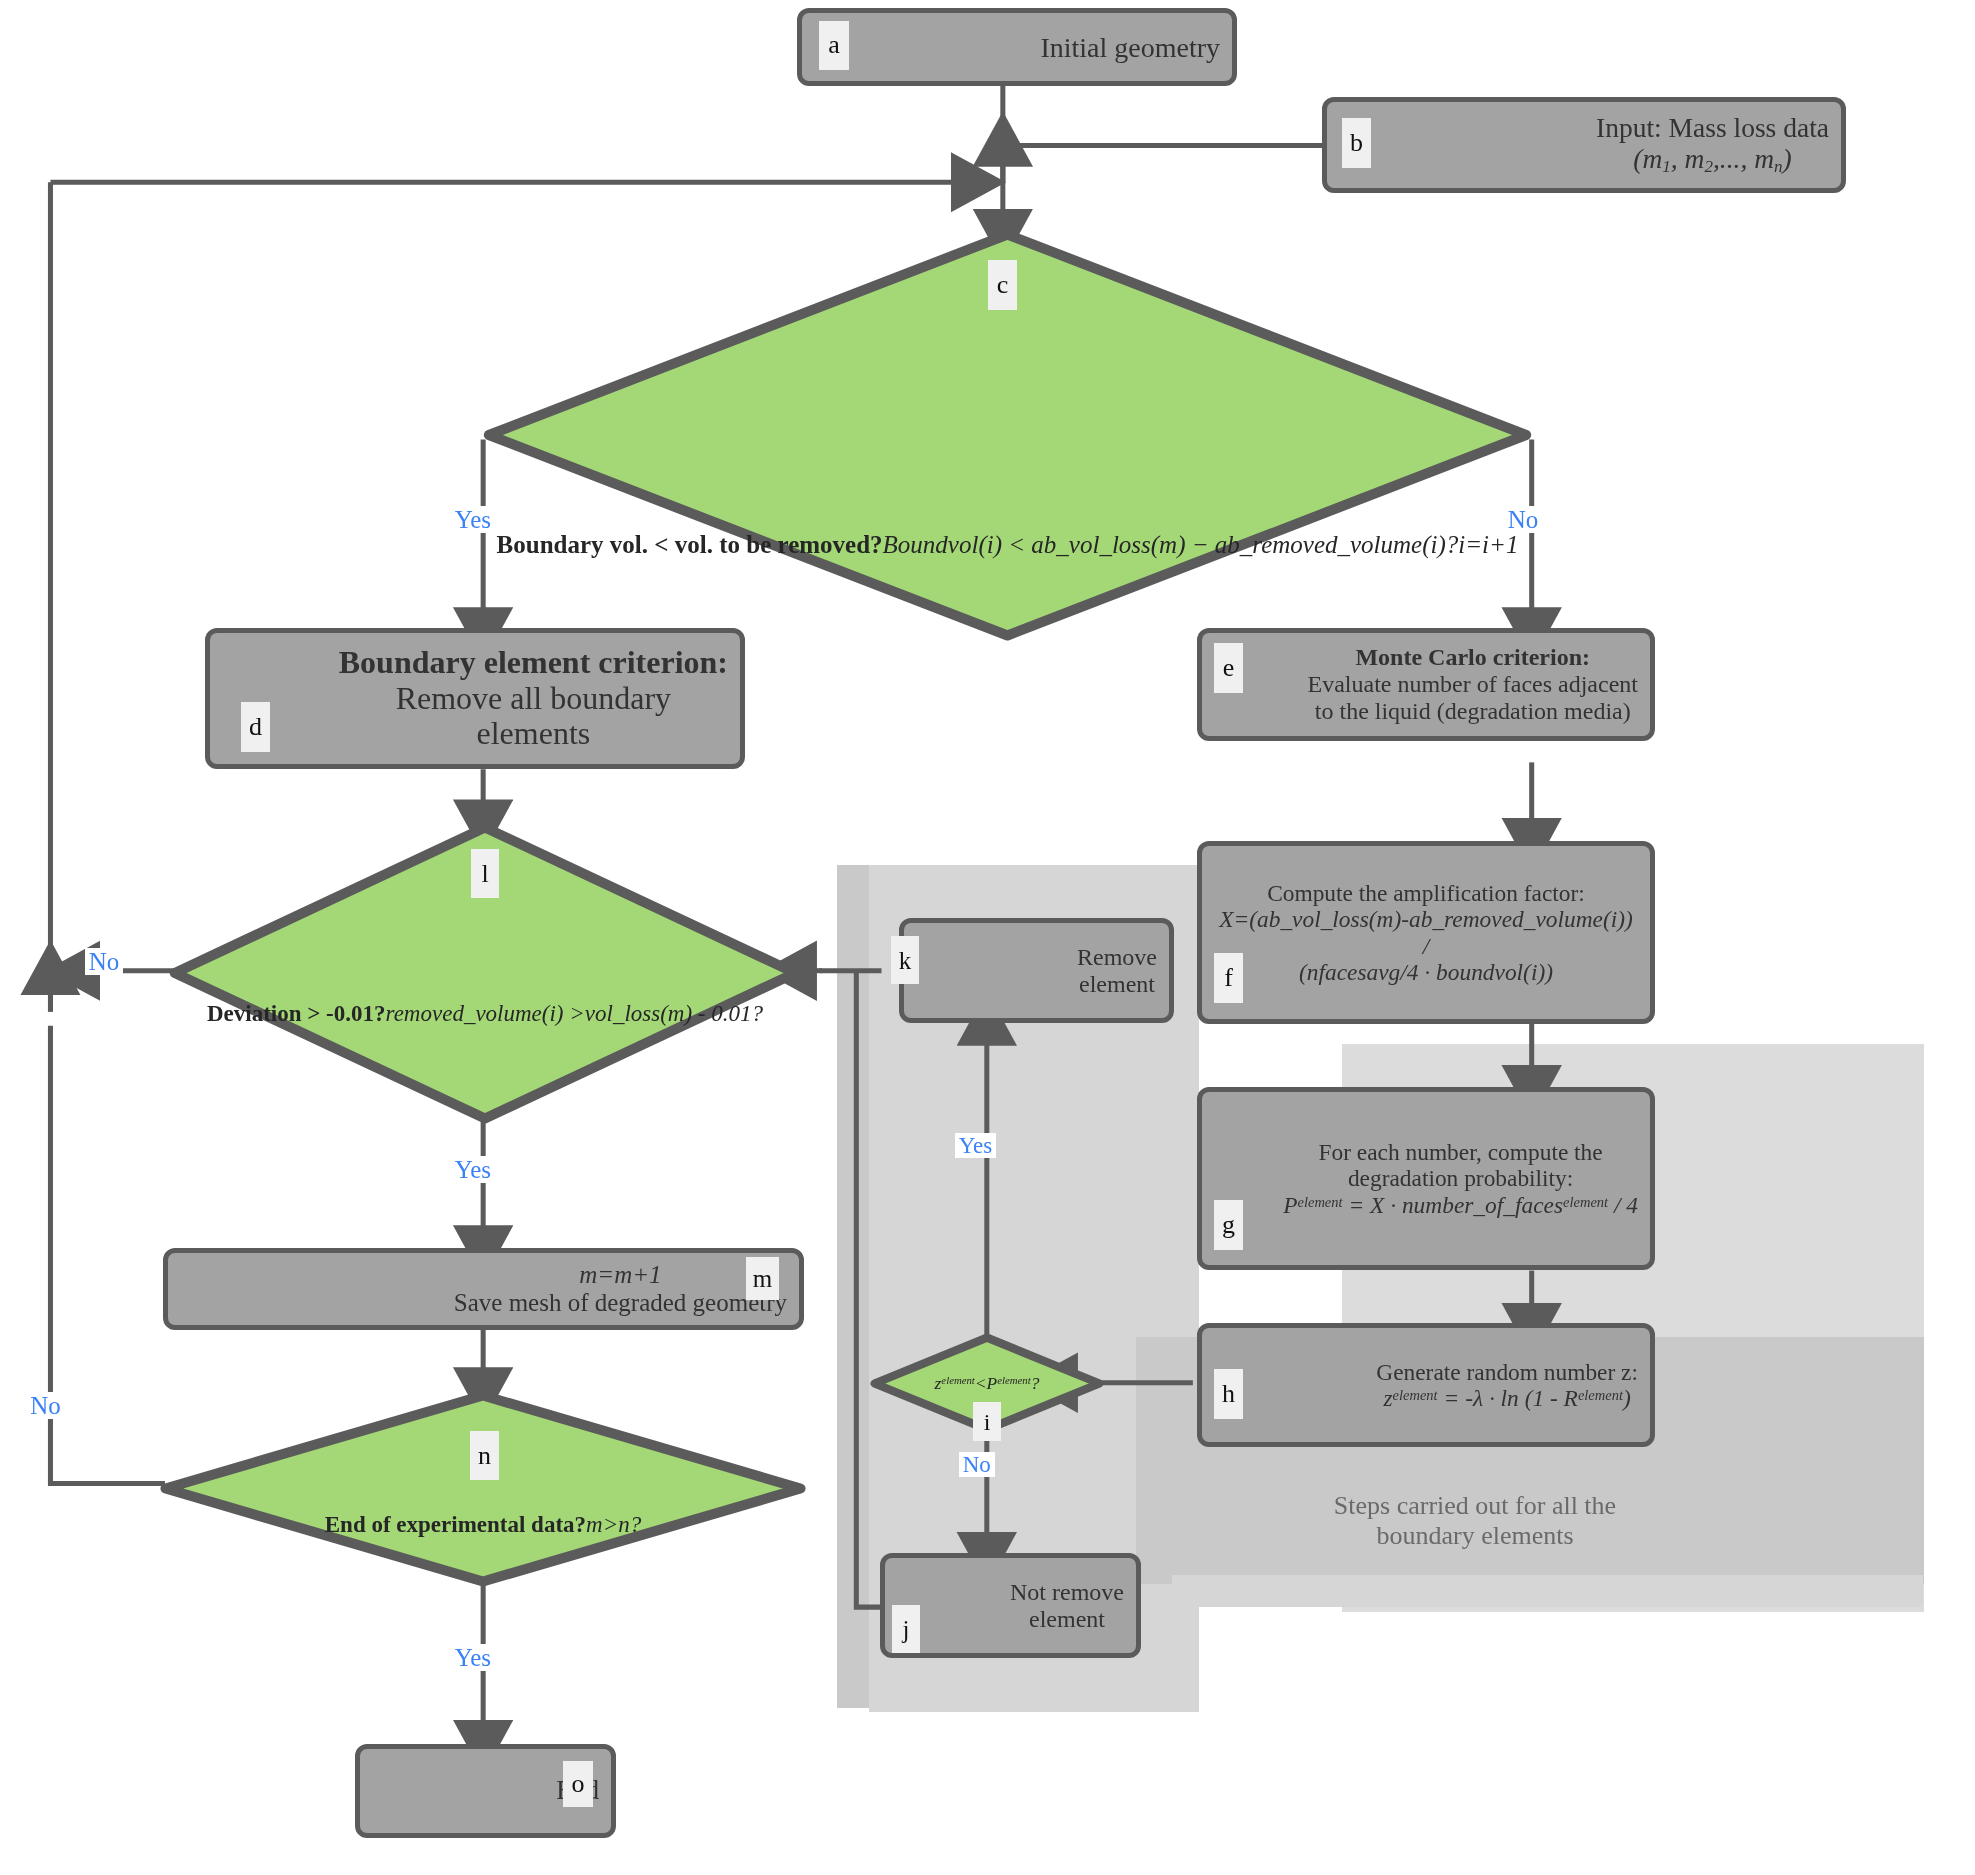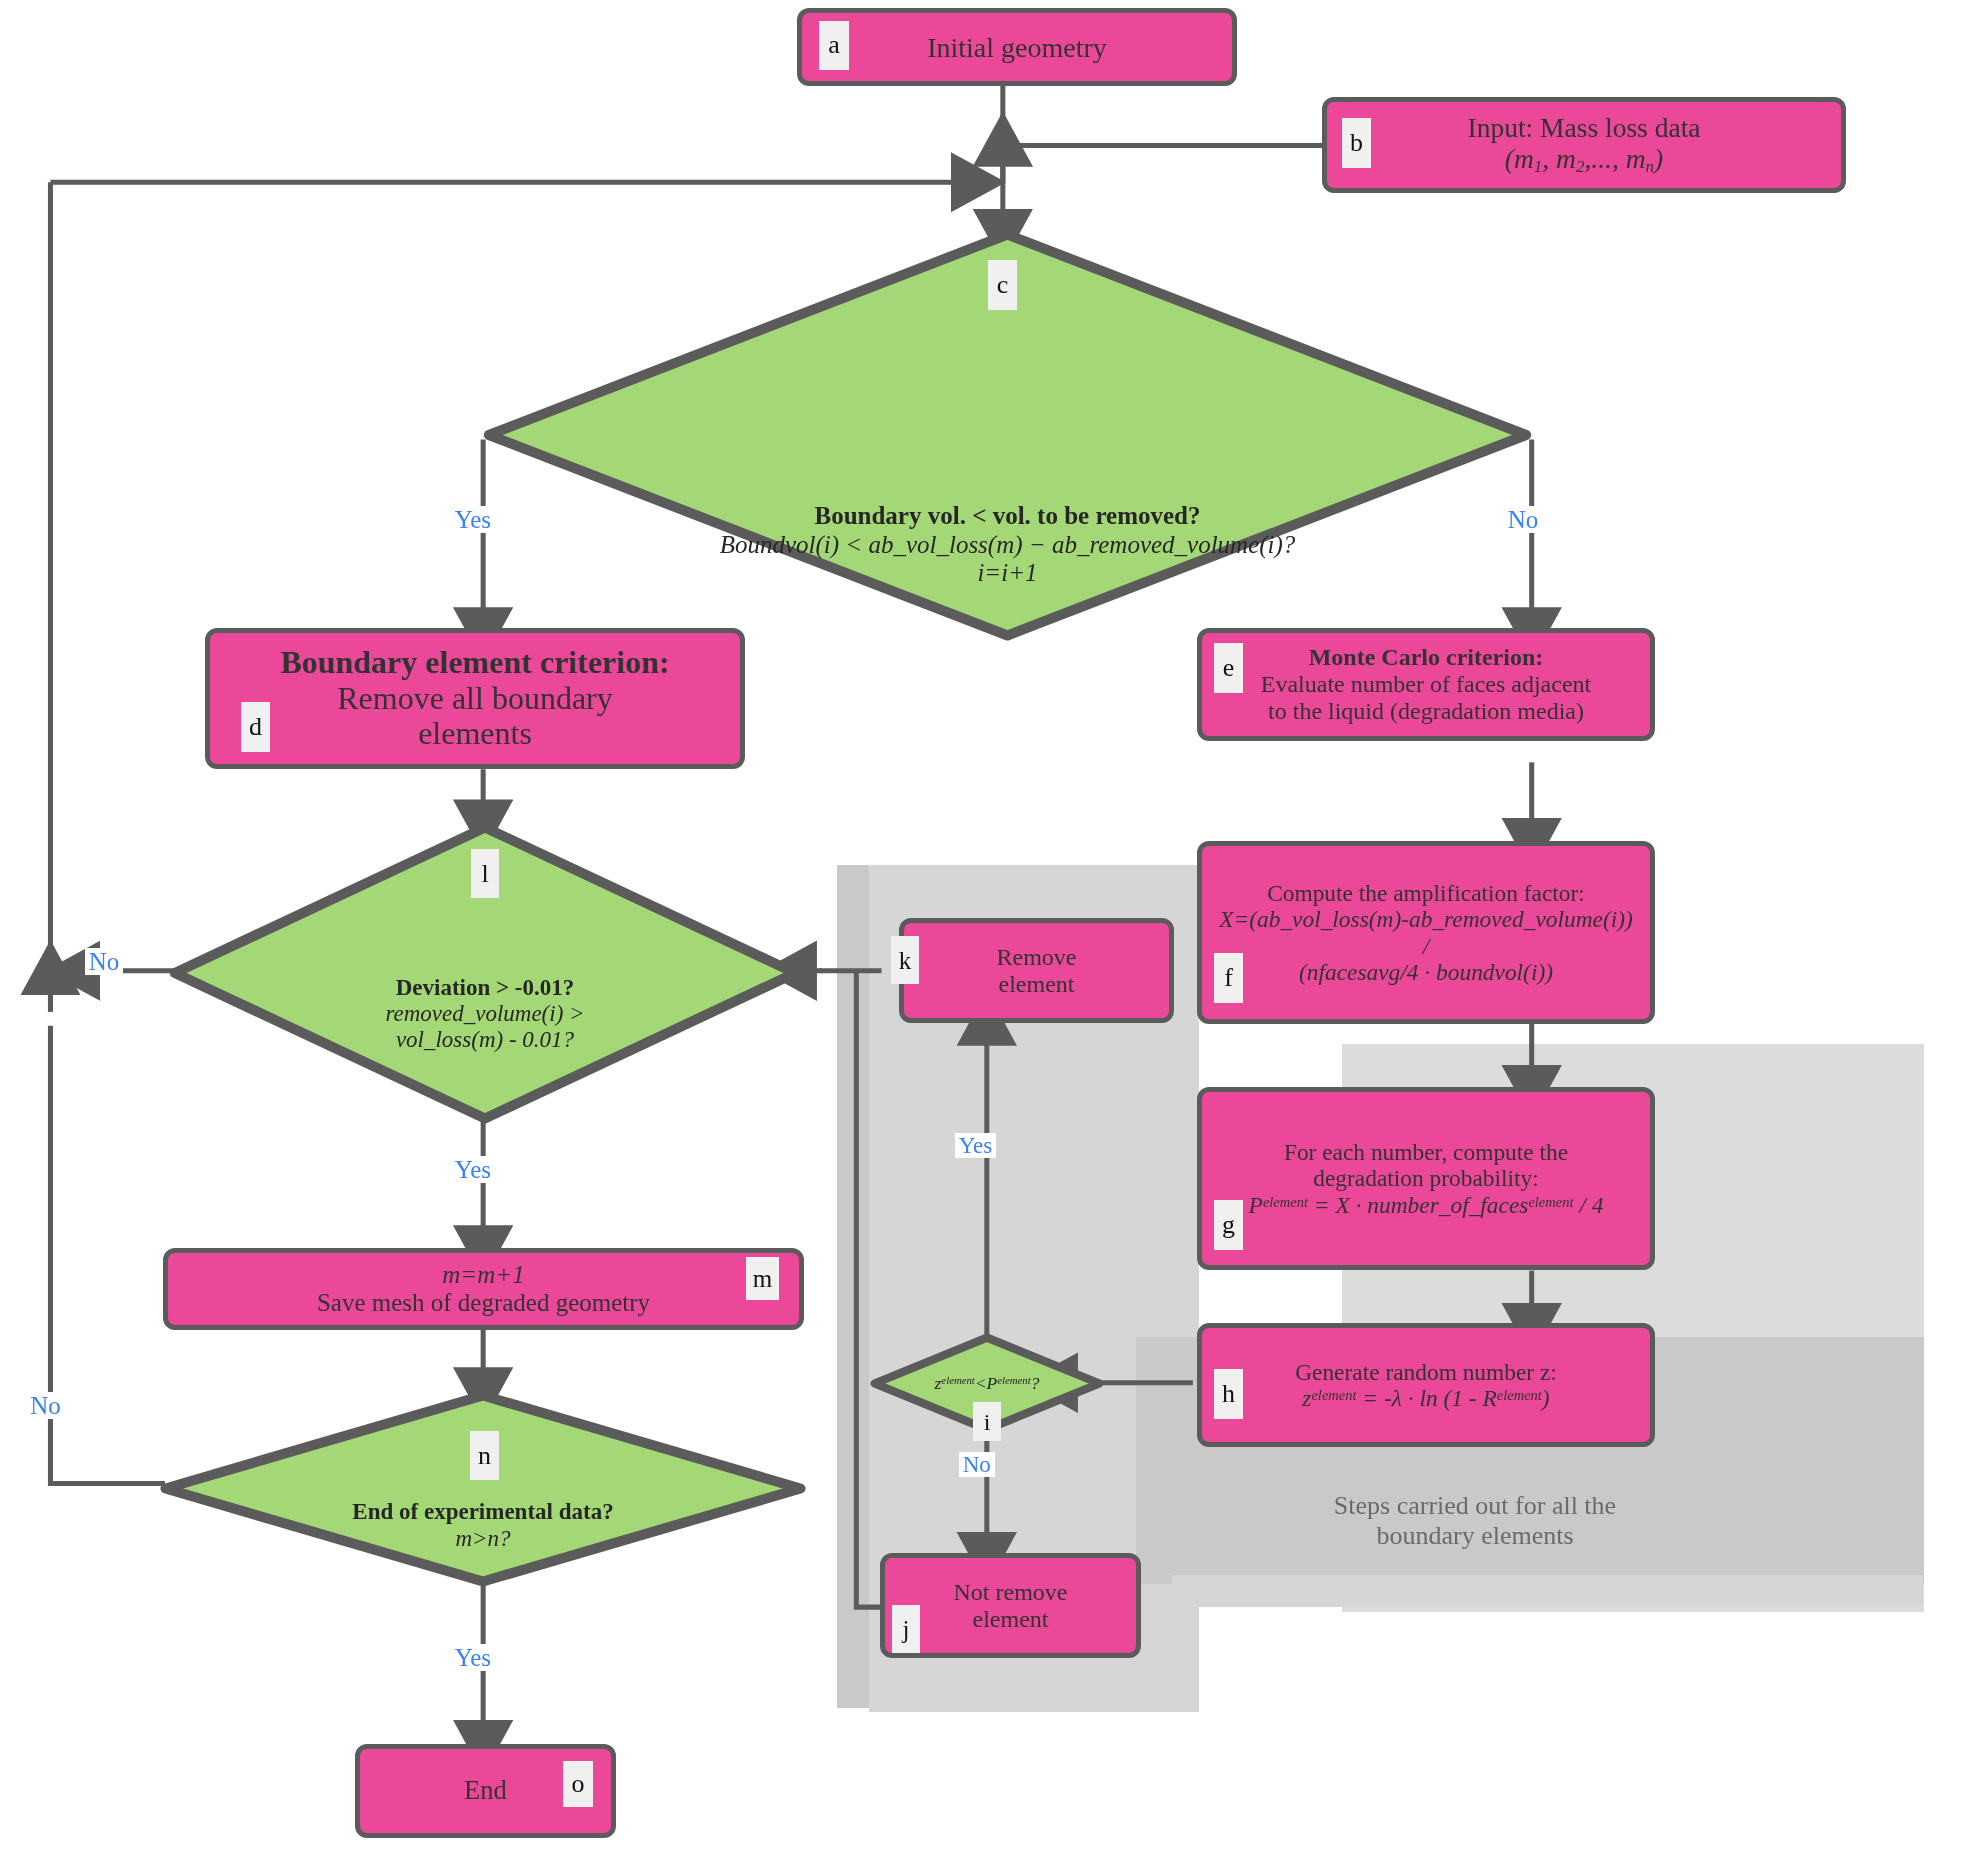--- a/index.html
+++ b/index.html
@@ -8,34 +8,34 @@
 
   .shade{position:absolute;background:#c9c9c9;}
   .shade.light{background:#d6d6d6;}
   .shade.lighter{background:#dcdcdc;}
 
   svg.wires{position:absolute;left:0;top:0;width:1975px;height:1875px;overflow:visible;}
 
   .node{position:absolute;box-sizing:border-box;}
 
   .proc{
-    background:#ec4899;
+    background:#a3a3a3;
     border:5px solid #5b5b5b;
     border-radius:12px;
-    display:flex;align-items:center;justify-content:center;
+    display:flex;align-items:center;justify-content:flex-end;
     text-align:center;
     color:#333333;
   }
   .proc .inner{padding:0 12px;line-height:1.12;}
 
   .diamond{position:absolute;}
   .diamond svg{position:absolute;left:0;top:0;}
   .diamond .dtext{
     position:absolute;left:0;top:0;width:100%;height:100%;
-    display:flex;align-items:center;justify-content:center;flex-direction:column;
+    display:flex;align-items:center;justify-content:center;flex-direction:row;
     text-align:center;color:#262626;line-height:1.14;
   }
 
   .tag{
     position:absolute;background:#f0f0f0;color:#111;
     font-family:"Liberation Serif", serif;
     display:flex;align-items:center;justify-content:center;
     line-height:1;
   }
 

